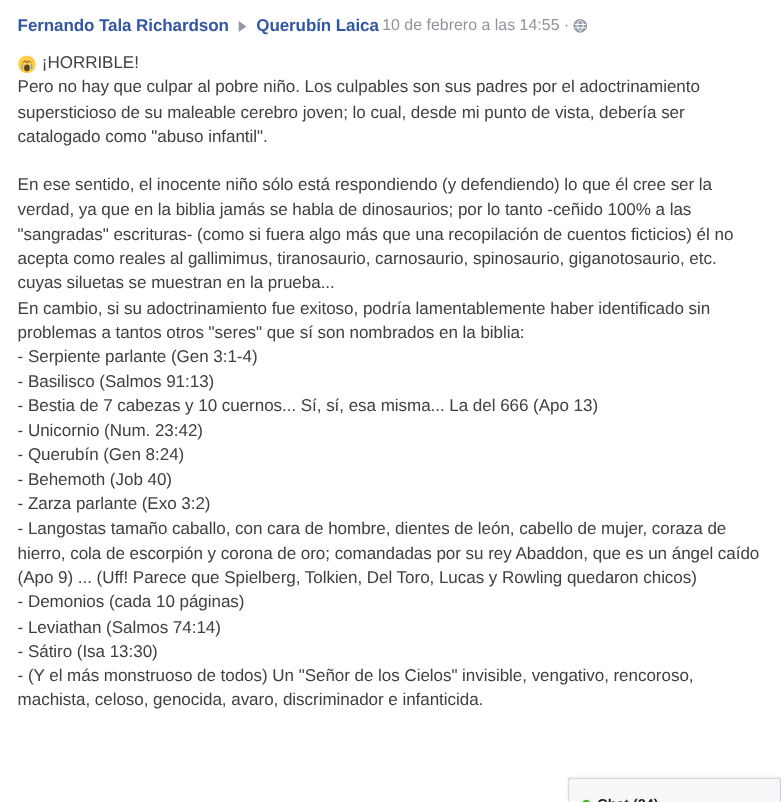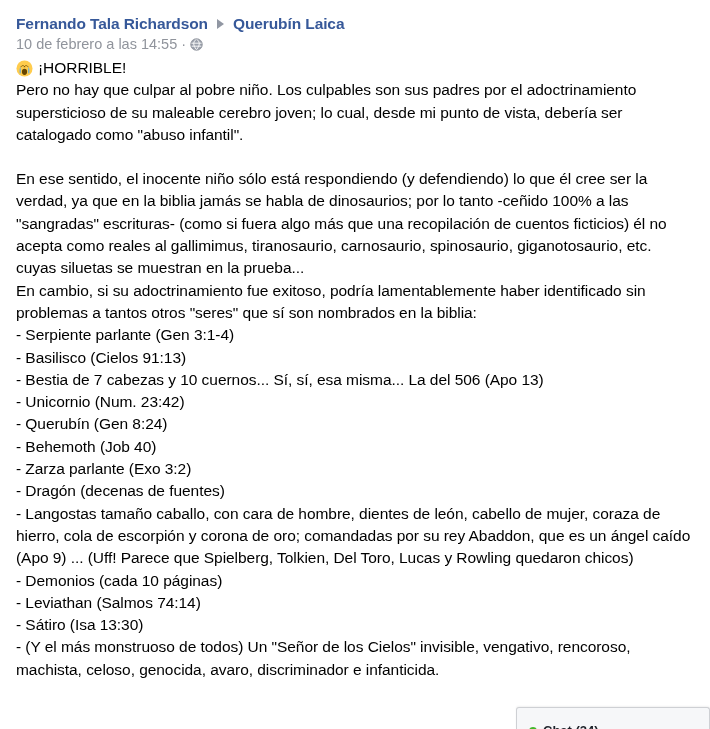--- a/index.html
+++ b/index.html
@@ -20,23 +20,23 @@
     position: relative;
     width: 710px;
     height: 729px;
     padding: 14px 16px 0 16px;
     background: #ffffff;
   }
 
   
   .post-header {
     display: flex;
-    flex-direction: column;
+    flex-direction: row;
     gap: 3px;
-    margin-bottom: 4px;
+    margin-bottom: 14px;
   }
 
   .byline {
     display: flex;
     align-items: center;
     flex-wrap: nowrap;
     line-height: 19px;
   }
 
   .author-name,
@@ -84,21 +84,21 @@
     align-items: center;
     justify-content: center;
     width: 13px;
     height: 13px;
     cursor: pointer;
   }
   .globe-icon svg { display: block; }
 
   
   .post-body {
-    color: #000000;
+    color: #404040;
     font-size: 15.5px;
     line-height: 22.3px;
     letter-spacing: -0.05px;
     word-spacing: 0px;
   }
 
   .para { margin: 0; }
   .para-gap { height: 22px; }
 
   .emoji-line {
@@ -206,27 +206,26 @@
     </div>
 
     <p class="para">Pero no hay que culpar al pobre niño. Los culpables son sus padres por el adoctrinamiento supersticioso de su maleable cerebro joven; lo cual, desde mi punto de vista, debería ser catalogado como "abuso infantil".</p>
 
     <div class="para-gap"></div>
 
     <p class="para">En ese sentido, el inocente niño sólo está respondiendo (y defendiendo) lo que él cree ser la verdad, ya que en la biblia jamás se habla de dinosaurios; por lo tanto -ceñido 100% a las "sangradas" escrituras- (como si fuera algo más que una recopilación de cuentos ficticios) él no acepta como reales al gallimimus, tiranosaurio, carnosaurio, spinosaurio, giganotosaurio, etc. cuyas siluetas se muestran en la prueba...</p>
     <p class="para">En cambio, si su adoctrinamiento fue exitoso, podría lamentablemente haber identificado sin problemas a tantos otros "seres" que sí son nombrados en la biblia:</p>
 
     <p class="list-line">- Serpiente parlante (Gen 3:1-4)</p>
-    <p class="list-line">- Basilisco (Cielos 91:13)</p>
-    <p class="list-line">- Bestia de 7 cabezas y 10 cuernos... Sí, sí, esa misma... La del 506 (Apo 13)</p>
+    <p class="list-line">- Basilisco (Salmos 91:13)</p>
+    <p class="list-line">- Bestia de 7 cabezas y 10 cuernos... Sí, sí, esa misma... La del 666 (Apo 13)</p>
     <p class="list-line">- Unicornio (Num. 23:42)</p>
     <p class="list-line">- Querubín (Gen 8:24)</p>
     <p class="list-line">- Behemoth (Job 40)</p>
     <p class="list-line">- Zarza parlante (Exo 3:2)</p>
-    <p class="list-line">- Dragón (decenas de fuentes)</p>
     <p class="list-line">- Langostas tamaño caballo, con cara de hombre, dientes de león, cabello de mujer, coraza de hierro, cola de escorpión y corona de oro; comandadas por su rey Abaddon, que es un ángel caído (Apo 9) ... (Uff! Parece que Spielberg, Tolkien, Del Toro, Lucas y Rowling quedaron chicos)</p>
     <p class="list-line">- Demonios (cada 10 páginas)</p>
     <p class="list-line">- Leviathan (Salmos 74:14)</p>
     <p class="list-line">- Sátiro (Isa 13:30)</p>
     <p class="list-line">- (Y el más monstruoso de todos) Un "Señor de los Cielos" invisible, vengativo, rencoroso, machista, celoso, genocida, avaro, discriminador e infanticida.</p>
 
   </div>
 
   <div class="chatbar">
     <div class="chatbar-inner">

